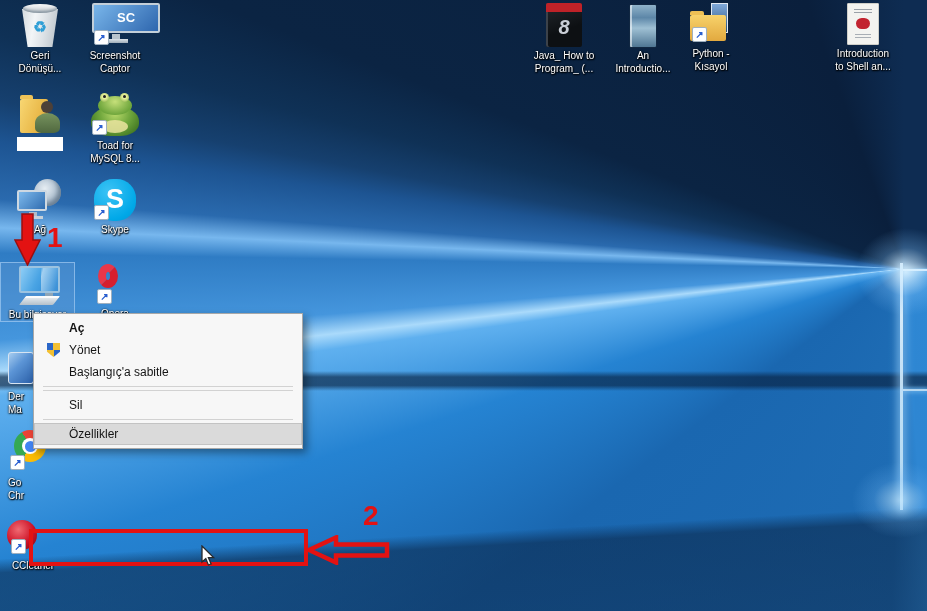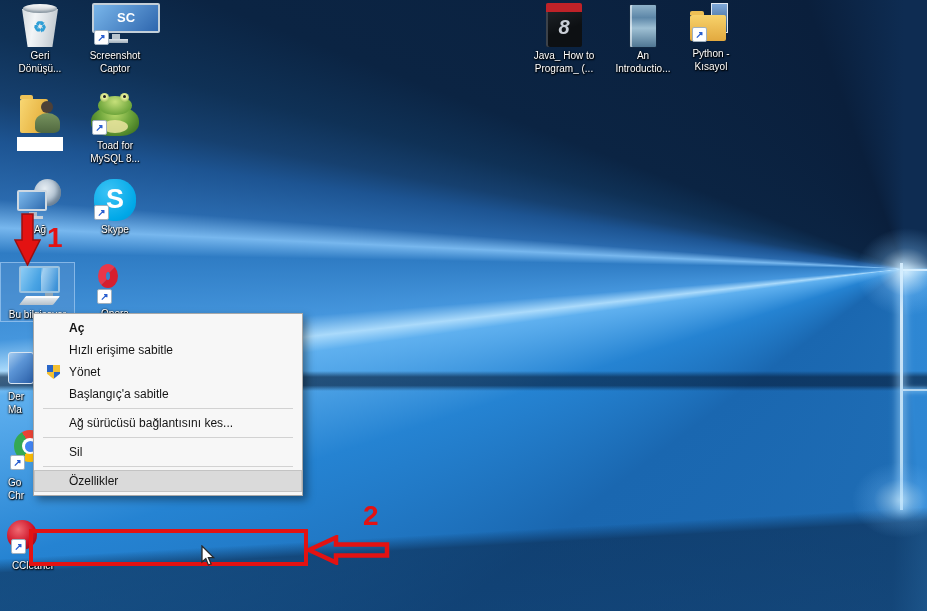--- a/index.html
+++ b/index.html
@@ -328,39 +328,44 @@
       <div class="bk"></div>
         <div class="fold"></div>
       <div class="shortcut" style="left:3px;top:24px">↗</div>
     </div>
     <div class="ilabel">
       <span>Python -</span>
         <span>Kısayol</span>
     </div>
   </div>
 
+  <div class="cell" style="left:826px;top:3px">
+    <div class="art sh">
+      <div class="t1"></div>
+      <div class="red"></div>
+      <div class="t2"></div>
+    </div>
+    <div class="ilabel">
+      <span>Introduction</span>
+        <span>to Shell an...</span>
+    </div>
+  </div>
 
   <div class="context-menu">
     <div class="mi default">
       <span>Aç</span>
       </div>
     <div class="mi">
-      <span>Hızlı erişime sabitle</span>
-      </div>
-    <div class="mi">
       <span class="uac"></span>
       <span>Yönet</span>
       </div>
     <div class="mi">
       <span>Başlangıç'a sabitle</span>
       </div>
     <div class="msep"></div>
-    <div class="mi">
-      <span>Ağ sürücüsü bağlantısını kes...</span>
-      </div>
     <div class="msep"></div>
     <div class="mi">
       <span>Sil</span>
       </div>
     <div class="msep"></div>
     <div class="mi hovered">
       <span>Özellikler</span>
       </div>
   </div>
 

